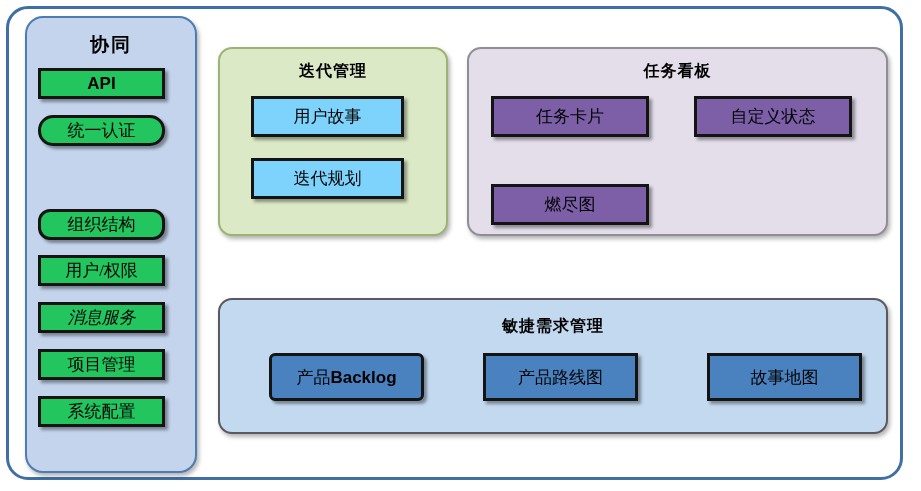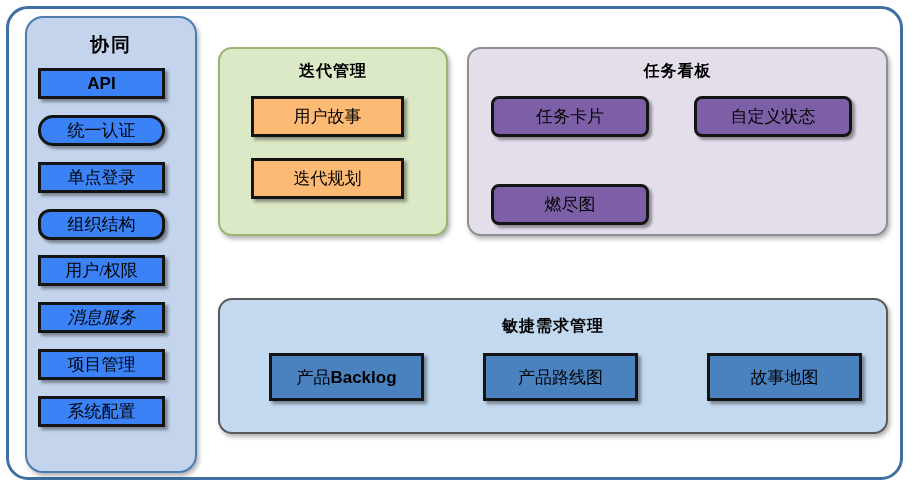--- a/index.html
+++ b/index.html
@@ -127,22 +127,22 @@
   }
   .box.latin-bold {
     font-family: "Liberation Sans", sans-serif;
     font-weight: bold;
   }
   .box .mixed-latin {
     font-family: "Liberation Sans", sans-serif;
     font-weight: bold;
   }
 
-  .box-pink   { background: #3b82f6; }
-  .box-green  { background: #fdba74; font-family: Liberation Serif, serif; }
+  .box-pink   { background: #22c55e; }
+  .box-green  { background: #7dd3fc; font-family: Liberation Serif, serif; }
   .box-purple { background: #7D5FA8; }
   .box-blue   { background: #4A82C0; }
 
   
   .collab-item {
     left: 38px;
     width: 127px;
     height: 31px;
     font-size: 17px;
   }
@@ -153,21 +153,20 @@
     width: 153px;
     height: 41px;
     font-size: 17px;
   }
 
   
   .task-item {
     width: 158px;
     height: 41px;
     font-size: 17px;
-    border-radius: 8px;
   }
 
   
   .agile-item {
     top: 353px;
     width: 155px;
     height: 48px;
     font-size: 17px;
   }
 </style>
@@ -181,23 +180,20 @@
   <div class="panel" id="panel-collab">
     <div class="panel-title">协同</div>
   </div>
 
   <div class="box box-pink collab-item latin-bold" style="top:68px;">
     <span>API</span>
   </div>
   <div class="box box-pink collab-item" style="top:115px;border-radius:15px;">
     <span>统一认证</span>
   </div>
-  <div class="box box-pink collab-item" style="top:162px;">
-    <span>单点登录</span>
-  </div>
   <div class="box box-pink collab-item" style="top:209px;border-radius:12px;">
     <span>组织结构</span>
   </div>
   <div class="box box-pink collab-item" style="top:255px;">
     <span>用户/权限</span>
   </div>
   <div class="box box-pink collab-item" style="top:302px;font-style:italic;">
     <span>消息服务</span>
   </div>
   <div class="box box-pink collab-item" style="top:349px;">
@@ -229,21 +225,21 @@
     <span>自定义状态</span>
   </div>
   <div class="box box-purple task-item" style="left:491px; top:184px;">
     <span>燃尽图</span>
   </div>
 
   <div class="panel" id="panel-agile">
     <div class="panel-title">敏捷需求管理</div>
   </div>
 
-  <div class="box box-blue agile-item" style="left:269px;">
+  <div class="box box-blue agile-item" style="left:269px;border-radius:6px;">
     <span>产品</span>
       <span class="mixed-latin">Backlog</span>
   </div>
   <div class="box box-blue agile-item" style="left:483px;">
     <span>产品路线图</span>
   </div>
   <div class="box box-blue agile-item" style="left:707px;">
     <span>故事地图</span>
   </div>
 

